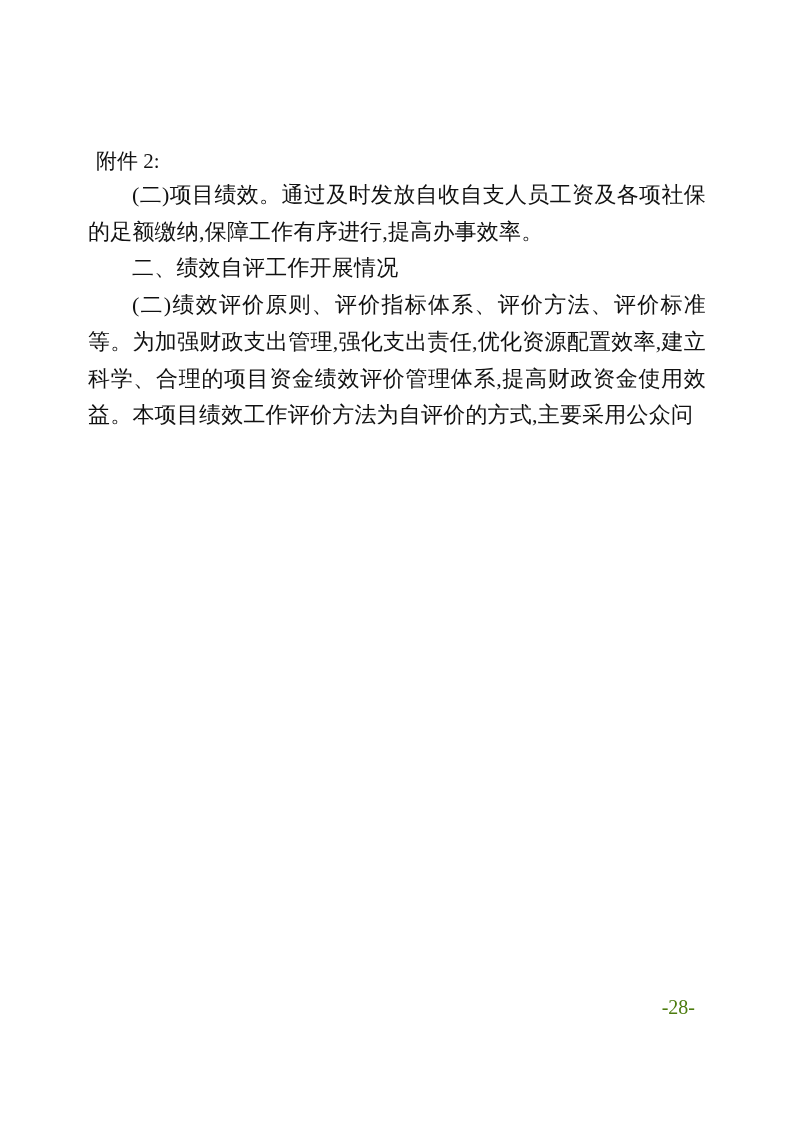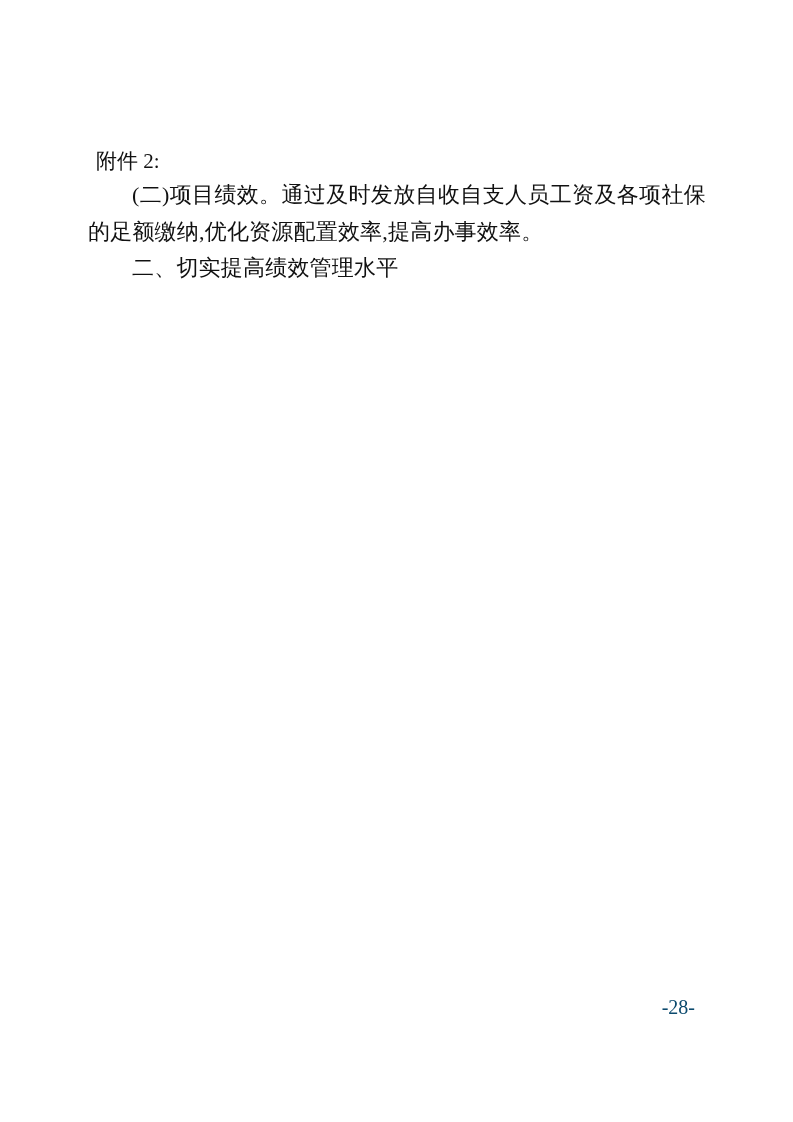--- a/index.html
+++ b/index.html
@@ -43,33 +43,34 @@
     text-align: justify;
     text-indent: 2em;
     letter-spacing: 0.2px;
   }
   .page-number {
     position: absolute;
     right: 98px;
     top: 995px;
     font-size: 20px;
     line-height: 24px;
-    color: #0c4a6e;
+    color: #4d7c0f;
   }
 </style>
 </head>
 <body>
 
 <div class="page">
   <div class="content">
 
     <div class="attachment-label">附件 2:</div>
 
 
     <div class="body-text">
-      <p>(二)项目绩效。通过及时发放自收自支人员工资及各项社保的足额缴纳,优化资源配置效率,提高办事效率。</p>
-      <p>二、切实提高绩效管理水平</p>
+      <p>(二)项目绩效。通过及时发放自收自支人员工资及各项社保的足额缴纳,保障工作有序进行,提高办事效率。</p>
+      <p>二、绩效自评工作开展情况</p>
+      <p>(二)绩效评价原则、评价指标体系、评价方法、评价标准等。为加强财政支出管理,强化支出责任,优化资源配置效率,建立科学、合理的项目资金绩效评价管理体系,提高财政资金使用效益。本项目绩效工作评价方法为自评价的方式,主要采用公众问</p>
     </div>
 
   </div>
 
   <div class="page-number">-28-</div>
 </div>
 
 </body></html>

